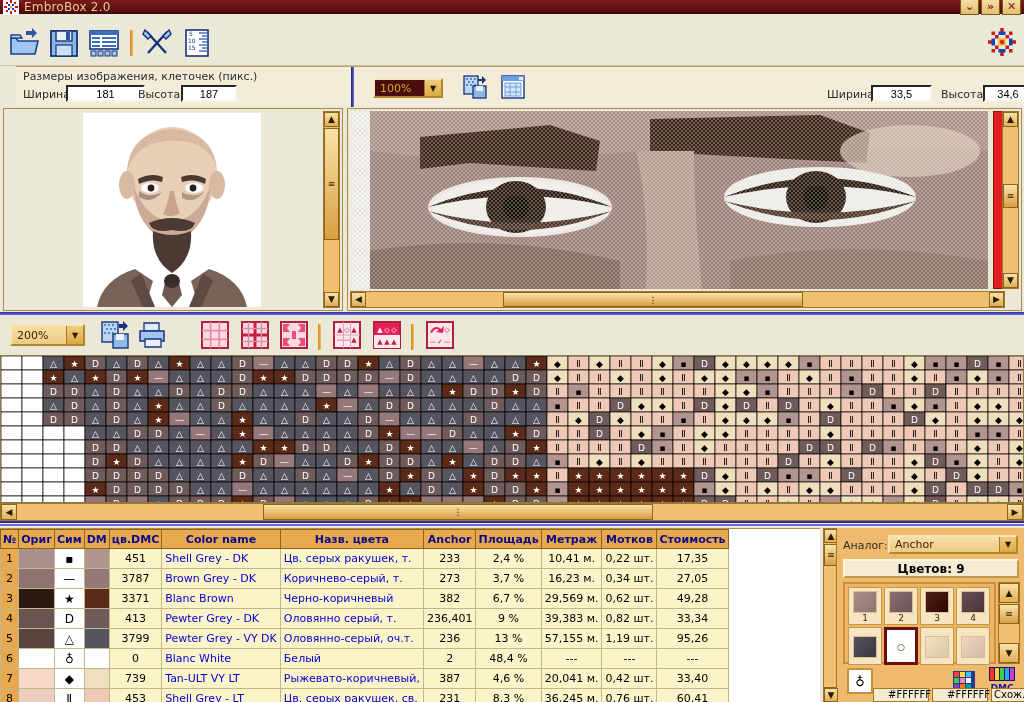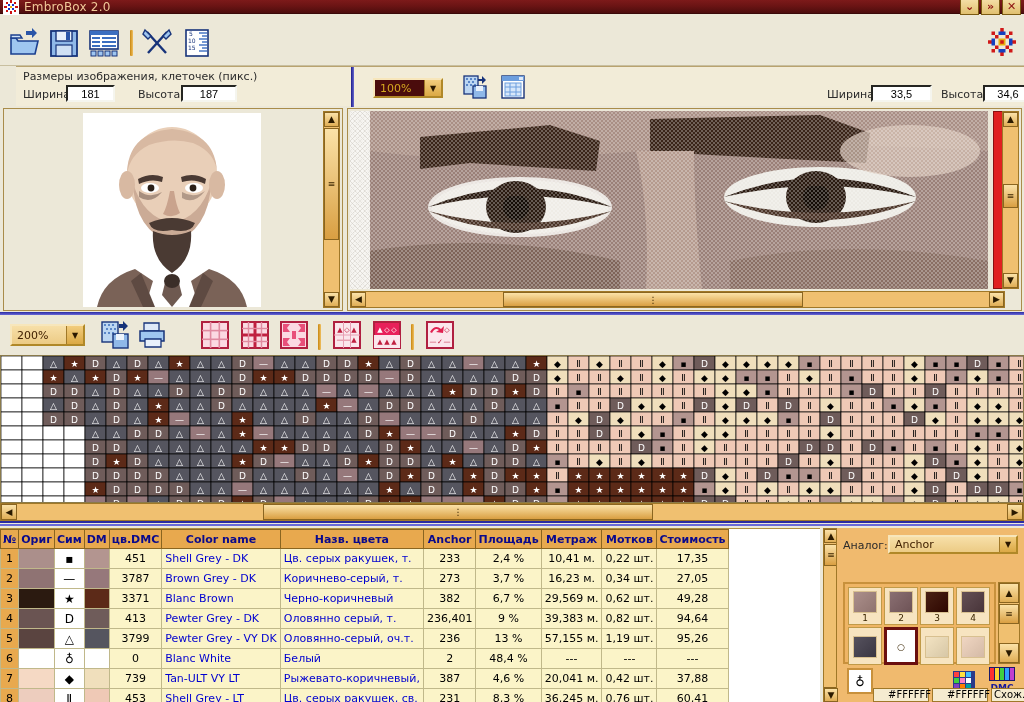--- a/index.html
+++ b/index.html
@@ -318,21 +318,21 @@
         </g>
         <rect x="6" y="6" width="4" height="4" fill="#e8b010"></rect>
         <rect x="7" y="7" width="2" height="2" fill="#d01818"></rect>
       </svg>
     </span>
   </div>
 
   <div class="params">
     <div style="position:absolute;left:7px;top:3px;" class="lbl">Размеры изображения, клеточек (пикс.)</div>
     <div style="position:absolute;left:7px;top:21px;" class="lbl">Ширина:</div>
-    <input class="fld" style="position: absolute; left: 50px; top: 18px; width: 49px; height: 17px;" value="181">
+    <input class="fld" style="position: absolute; left: 50px; top: 18px; width: 79px; height: 17px;" value="181">
     <div style="position:absolute;left:122px;top:21px;" class="lbl">Высота:</div>
     <input class="fld" style="position: absolute; left: 165px; top: 18px; width: 56px; height: 17px;" value="187">
 
     <div class="vsep" style="left:335px;top:0;height:40px;"></div>
 
     <div style="position:absolute;left:811px;top:21px;" class="lbl">Ширина:</div>
     <input class="fld" style="position: absolute; left: 855px; top: 18px; width: 61px; height: 17px;" value="33,5">
     <div style="position:absolute;left:925px;top:21px;" class="lbl">Высота:</div>
     <input class="fld" style="position: absolute; left: 967px; top: 18px; width: 50px; height: 17px;" value="34,6">
 
@@ -1729,21 +1729,21 @@
             <td class="sw" style="background:#6a5452"></td>
             <td class="sym">D</td>
             <td class="sw" style="background:#6f5c5a"></td>
             <td class="c">413</td>
             <td class="cn">Pewter Grey - DK</td>
             <td class="ru">Оловянно серый, т.</td>
             <td class="c">236,401</td>
             <td class="c">9 %</td>
             <td class="c">39,383 м.</td>
             <td class="c">0,82 шт.</td>
-            <td class="c">94,64</td>
+            <td class="c">33,34</td>
           </tr>
           <tr>
             <td class="num">5</td>
             <td class="sw" style="background:#5a4440"></td>
             <td class="sym">△</td>
             <td class="sw" style="background:#55555f"></td>
             <td class="c">3799</td>
             <td class="cn">Pewter Grey - VY DK</td>
             <td class="ru">Оловянно-серый, оч.т.</td>
             <td class="c">236</td>
@@ -1771,21 +1771,21 @@
             <td class="sw" style="background:#f5d9c4"></td>
             <td class="sym">◆</td>
             <td class="sw" style="background:#f0dfbc"></td>
             <td class="c">739</td>
             <td class="cn">Tan-ULT VY LT</td>
             <td class="ru">Рыжевато-коричневый,</td>
             <td class="c">387</td>
             <td class="c">4,6 %</td>
             <td class="c">20,041 м.</td>
             <td class="c">0,42 шт.</td>
-            <td class="c">37,88</td>
+            <td class="c">33,40</td>
           </tr>
           <tr>
             <td class="num">8</td>
             <td class="sw" style="background:#edcdbe"></td>
             <td class="sym">Ⅱ</td>
             <td class="sw" style="background:#efc9b6"></td>
             <td class="c">453</td>
             <td class="cn">Shell Grey - LT</td>
             <td class="ru">Цв. серых ракушек, св.</td>
             <td class="c">231</td>
@@ -1804,20 +1804,21 @@
     <div class="sb-btn" style="position:absolute;left:0;bottom:0;width:14px;height:14px;">▼</div>
   </div>
 
   <div class="rpanel">
     <div class="lbl" style="position:absolute;left:6px;top:11px;">Аналог:</div>
     <div class="combo" style="position:absolute;left:51px;top:7px;width:130px;height:19px;background:linear-gradient(to bottom,#f7dfa8,#eccb85);">
       <span>Anchor</span>
       <span class="arrow">▼</span>
     </div>
 
+    <div class="countbar" style="position:absolute;left:6px;top:31px;width:176px;height:19px;line-height:16px;">Цветов: 9</div>
 
     <div style="position:absolute;left:6px;top:54px;width:153px;height:82px;background:#efb565;border:2px solid #c8913c;padding:3px;">
       <div id="swatches" style="display:grid;grid-template-columns:repeat(4,34px);grid-template-rows:repeat(2,38px);gap:2px;">
           <div class="swbox">
             <div class="swchip" style="width: 24px; height: 22px; background: linear-gradient(135deg, rgb(171, 143, 139), rgb(143, 115, 111)); margin-top: 2px;"></div>
             <div style="font-size: 9px; line-height: 10px; color: rgb(58, 37, 0);">1</div>
           </div>
           <div class="swbox">
             <div class="swchip" style="width: 24px; height: 22px; background: linear-gradient(135deg, rgb(138, 111, 114), rgb(110, 83, 86)); margin-top: 2px;"></div>
             <div style="font-size: 9px; line-height: 10px; color: rgb(58, 37, 0);">2</div>

